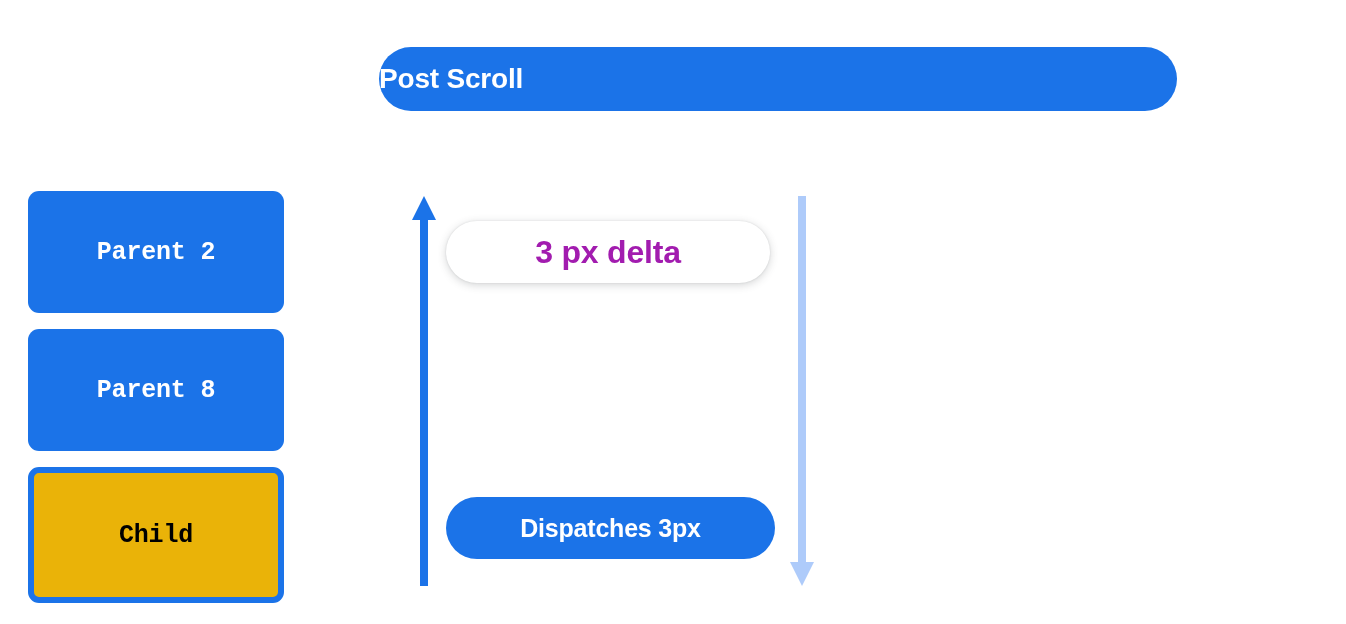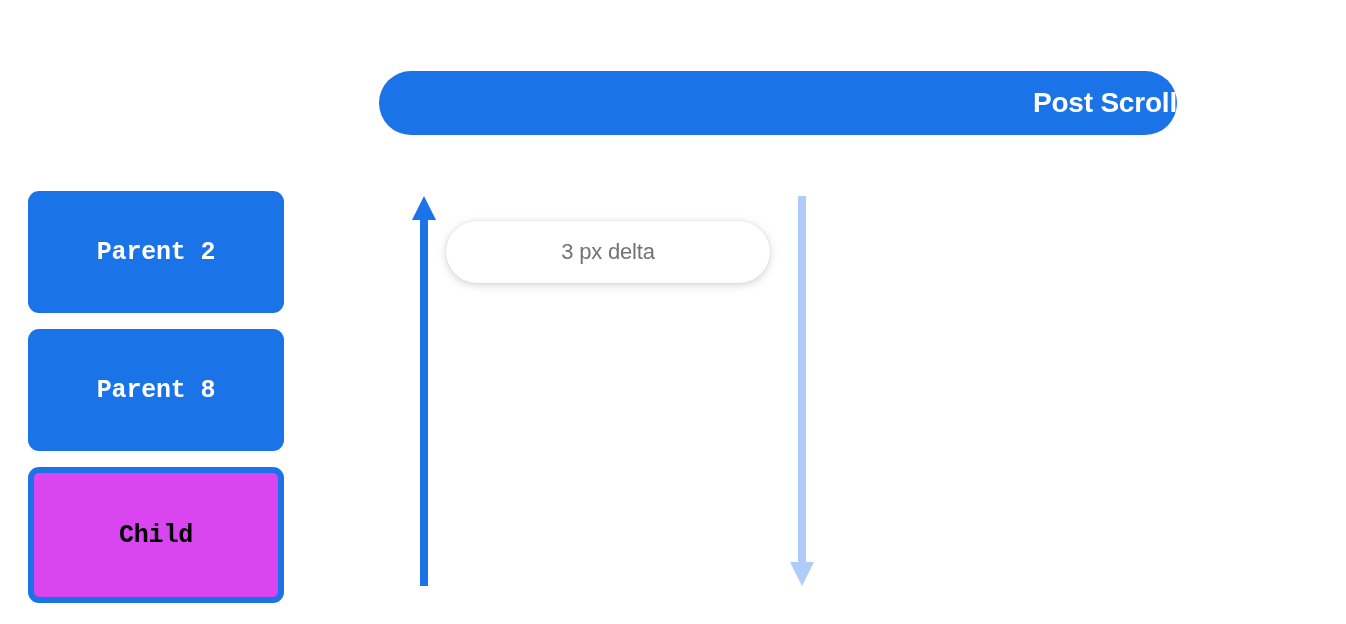--- a/index.html
+++ b/index.html
@@ -22,22 +22,21 @@
   .header-pill {
     position: absolute;
     left: 379px;
     top: 47px;
     width: 798px;
     height: 64px;
     background: #1b73e8;
     border-radius: 32px;
     display: flex;
     align-items: center;
-    justify-content: flex-end;
-    margin-top: 24px;
+    justify-content: flex-start;
   }
   .header-pill .label {
     color: #ffffff;
     font-size: 28px;
     font-weight: bold;
     letter-spacing: -0.2px;
     line-height: 1;
   }
 
   
@@ -62,21 +61,21 @@
     background: #1b73e8;
     border: none;
   }
   .node-box.filled .label {
     color: #ffffff;
     font-size: 25px;
     font-weight: bold;
     letter-spacing: -0.2px;
   }
   .node-box.outlined {
-    background: #d946ef;
+    background: #eab308;
     border: 6px solid #1b73e8;
     height: 136px;
     margin-bottom: 12px;
   }
   .node-box.outlined .label {
     color: #000000;
     font-size: 25px;
     font-weight: bold;
     letter-spacing: -0.2px;
   }
@@ -106,23 +105,23 @@
   .pill-delta {
     left: 446px;
     top: 221px;
     width: 324px;
     height: 62px;
     background: #ffffff;
     box-shadow: 0 2px 9px rgba(60, 64, 67, 0.22),
                 0 0 2px rgba(60, 64, 67, 0.14);
   }
   .pill-delta .label {
-    color: #737373;
-    font-size: 22px;
-    font-weight: normal;
+    color: #a21caf;
+    font-size: 32px;
+    font-weight: bold;
     letter-spacing: -0.2px;
   }
   .pill-dispatch {
     left: 446px;
     top: 497px;
     width: 329px;
     height: 62px;
     background: #1b73e8;
   }
   .pill-dispatch .label {
@@ -160,14 +159,17 @@
 
   <svg class="arrow arrow-down" width="28" height="394" viewBox="0 0 28 394">
     <rect x="10" y="2" width="8" height="370" fill="#aecbfa"></rect>
     <polygon points="14,392 2,368 26,368" fill="#aecbfa"></polygon>
   </svg>
 
   <div class="pill pill-delta">
     <span class="label">3 px delta</span>
   </div>
 
+  <div class="pill pill-dispatch">
+    <span class="label">Dispatches 3px</span>
+  </div>
 
 </div>
 
 </body></html>

